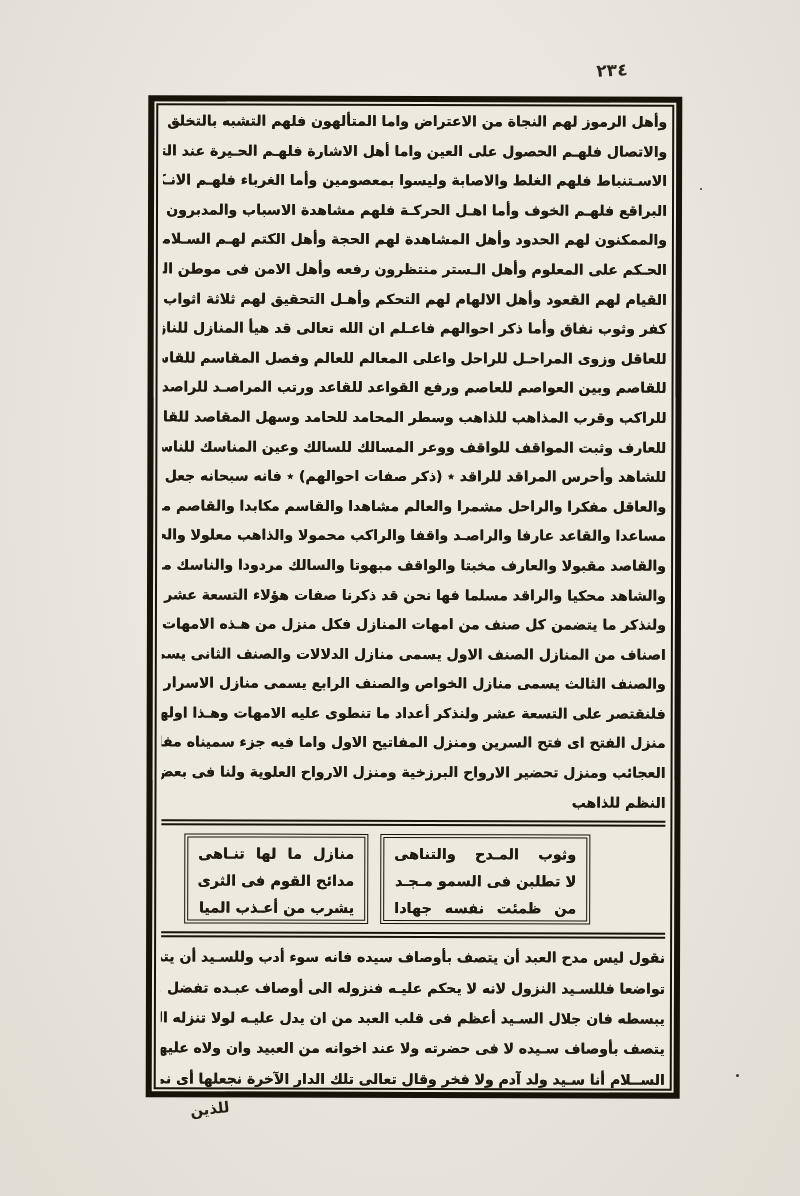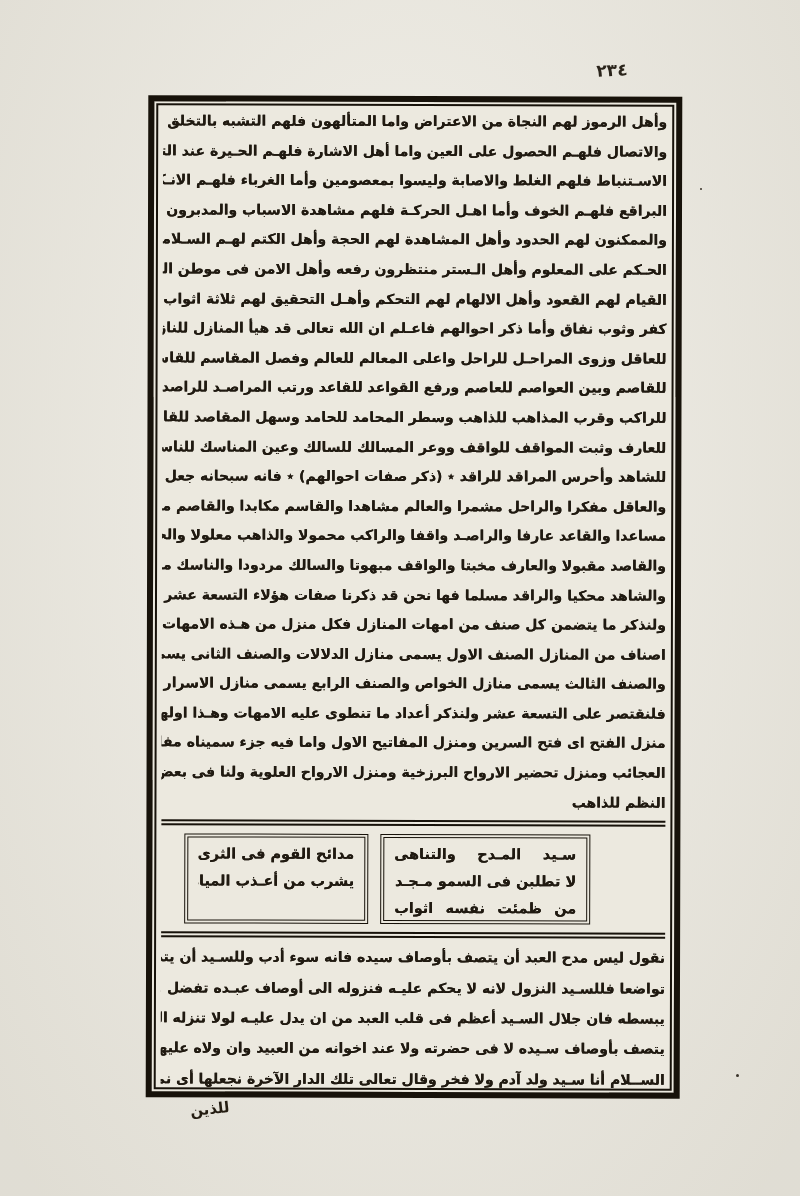--- a/index.html
+++ b/index.html
@@ -110,25 +110,26 @@
       <div class="tline">اصناف من المنازل الصنف الاول يسمى منازل الدلالات والصنف الثانى يسمى منازل الحـدود</div>
       <div class="tline">والصنف الثالث يسمى منازل الخواص والصنف الرابع يسمى منازل الاسرار ولا تحصى كثرة</div>
       <div class="tline">فلنقتصر على التسعة عشر ولنذكر أعداد ما تنطوى عليه الامهات وهـذا اولها منزل المدح</div>
       <div class="tline">منزل الفتح اى فتح السرين ومنزل المفاتيح الاول واما فيه جزء سميناه مفاتيح الغيوب ومنزل</div>
       <div class="tline">العجائب ومنزل تحضير الارواح البرزخية ومنزل الارواح العلوية ولنا فى بعض معانيه مـن</div>
       <div class="tline endline">النظم للذاهب</div>
     </div>
 
     <div class="poetry">
       <div class="pcell right-cell">
-        <div class="vline">سـيد المـدح والتناهى</div>
+        <div class="vline">وثوب المـدح والتناهى</div>
         <div class="vline">لا تطلبن فى السمو مـجـدا</div>
-        <div class="vline">من ظمئت نفسه اثواب</div>
+        <div class="vline">من ظمئت نفسه جهادا</div>
       </div>
       <div class="pcell left-cell">
+        <div class="vline">منازل ما لها تنـاهى</div>
         <div class="vline">مدائح القوم فى الثرى هى</div>
         <div class="vline">يشرب من أعـذب المياه</div>
       </div>
     </div>
 
     <div class="bottom-text">
       <div class="tline">نقول ليس مدح العبد أن يتصف بأوصاف سيده فانه سوء أدب وللسـيد أن يتصف بأوصاف عبـده</div>
       <div class="tline">تواضعا فللسـيد النزول لانه لا يحكم عليـه فنزوله الى أوصاف عبـده تفضل منه على عبـده حتى</div>
       <div class="tline">يبسطه فان جلال السـيد أعظم فى قلب العبد من ان يدل عليـه لولا تنزله اليه وليس للعبـد أن</div>
       <div class="tline">يتصف بأوصاف سـيده لا فى حضرته ولا عند اخوانه من العبيد وان ولاه عليهـم كما قال عليه</div>

